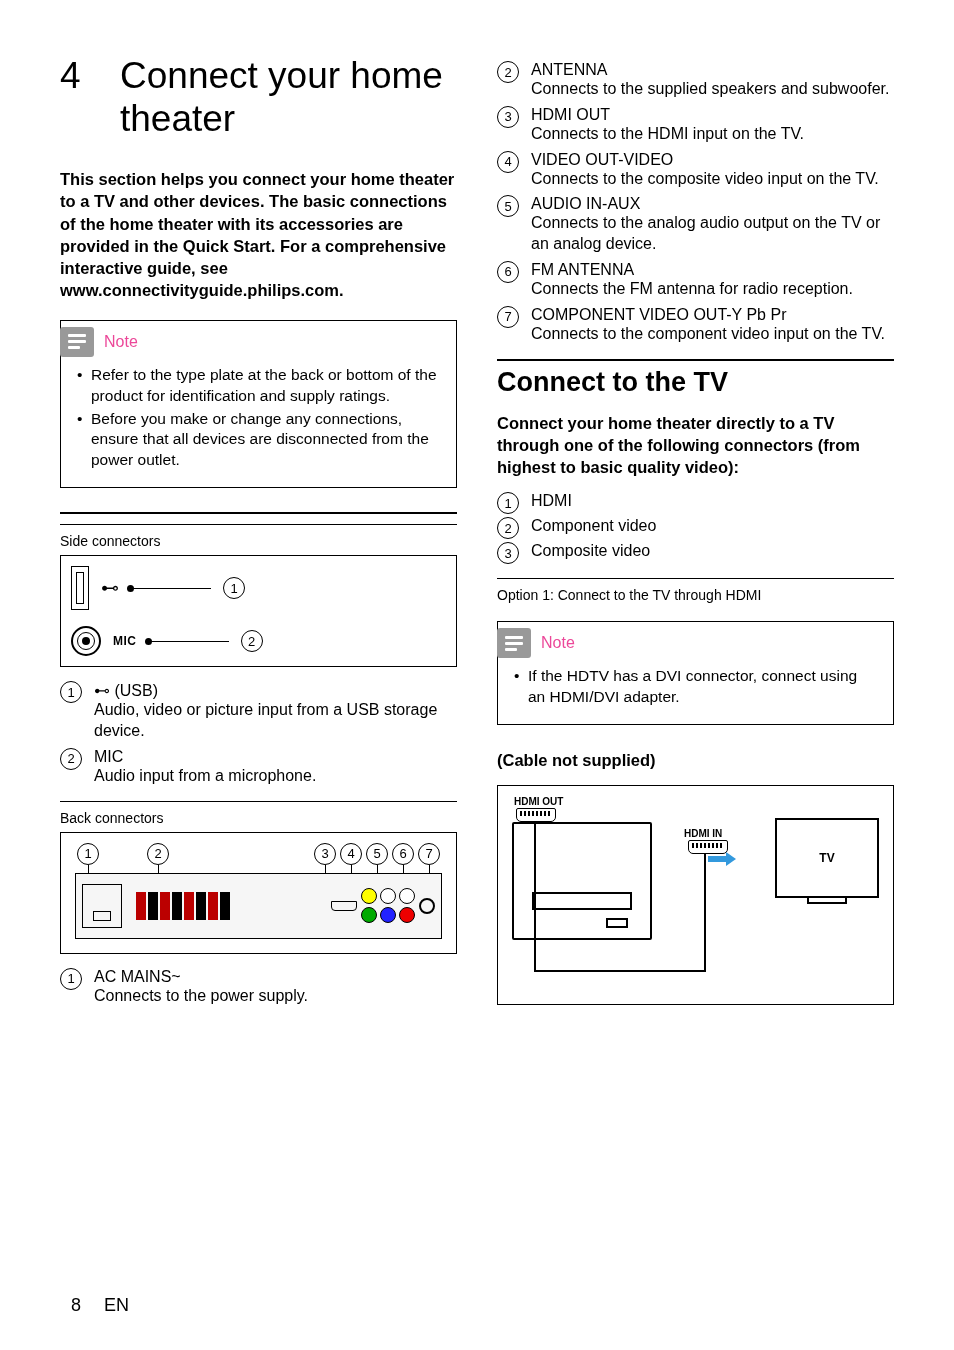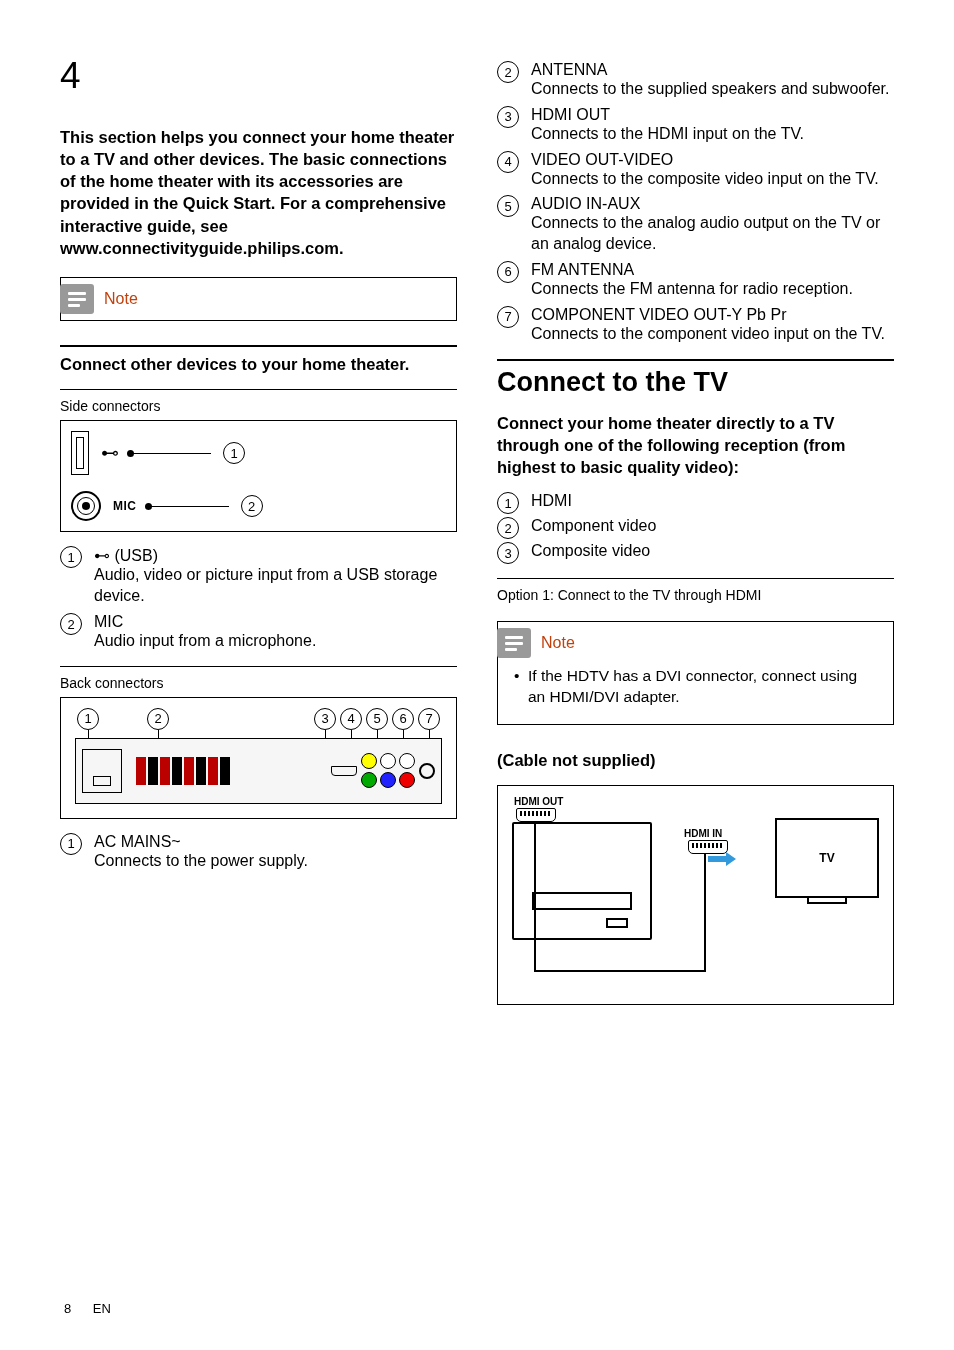--- a/index.html
+++ b/index.html
@@ -31,21 +31,21 @@
     padding: 6px 0 6px 0; margin-left: -1px;
   }
   .note-icon {
     width: 34px; height: 30px; background: #999; border-radius: 3px;
     display: flex; flex-direction: column; justify-content: center; align-items: center; gap: 3px;
   }
   .note-icon span { display:block; height:3px; background:#fff; border-radius:1px; }
   .note-icon span:nth-child(1){width:18px;}
   .note-icon span:nth-child(2){width:18px;}
   .note-icon span:nth-child(3){width:12px; align-self:flex-start; margin-left:8px;}
-  .note-label { color:#c2410c; font-size:16px; }
+  .note-label { color:#ec4899; font-size:16px; }
   .note-body { padding: 2px 16px 14px 16px; }
   .note-body ul { list-style: none; }
   .note-body li { font-size: 15.5px; line-height:1.35; padding-left: 14px; position: relative; margin-bottom: 2px; }
   .note-body li::before { content:"•"; position:absolute; left:0; }
   .hr-thick { border:0; border-top:2.5px solid #000; margin: 8px 0 6px 0; }
   .hr-thin  { border:0; border-top:1px solid #000; margin: 10px 0 8px 0; }
   h2.section { font-size: 27px; font-weight: 700; margin: 4px 0 14px 0; }
   h3.sub { font-size: 14px; font-weight: 300; margin: 4px 0 6px 0; }
   .circ {
     display:inline-flex; width:22px; height:22px; border:1.2px solid #000; border-radius:50%;
@@ -98,54 +98,60 @@
   .hdmi-plug{position:absolute;width:40px;height:14px;border:1.5px solid #000;border-radius:2px 2px 5px 5px;}
   .hdmi-plug .pins{position:absolute;top:2px;left:3px;right:3px;height:5px;background:repeating-linear-gradient(90deg,#000 0 2px,transparent 2px 4px);}
   .hdmi-plug.out{top:22px;left:18px;}
   .hdmi-plug.in{top:54px;left:190px;}
   .cable{position:absolute;border:2px solid #000;border-top:0;border-right:0; }
   .cable.c1{top:36px;left:36px;width:2px;height:150px;border:0;border-left:2px solid #000;}
   .cable.c2{top:184px;left:36px;width:170px;height:2px;border:0;border-top:2px solid #000;}
   .cable.c3{top:68px;left:206px;width:2px;height:118px;border:0;border-left:2px solid #000;}
   .arrow{position:absolute;top:66px;left:228px;width:0;height:0;border-left:10px solid #39d;border-top:7px solid transparent;border-bottom:7px solid transparent;}
   .arrow::before{content:"";position:absolute;left:-28px;top:-3px;width:18px;height:6px;background:#39d;}
-  .footer{position:absolute;bottom:34px;left:64px;font-size:13px;}
+  .footer{position:absolute;bottom:34px;left:71px;font-size:18px;}
   .footer .pg{margin-right:18px;}
   .footer .lang{font-weight:400;}
   .simple-list .item-row{margin:3px 0;}
   .usb-sym{display:inline-block;}
   .mt6{margin-top:6px;}
   .mt14{margin-top:14px;}
   .stack-right{display:grid;grid-template-columns:repeat(3,16px);grid-auto-rows:16px;gap:3px;}
 </style>
 </head>
 <body>
 
 <div class="columns">
 
   <div class="col">
     <h1 class="chapter">
       <span class="num">4</span>
+      <span class="title">Connect your home theater</span>
     </h1>
 
     <p class="body">This section helps you connect your home theater to a TV and other devices. The basic connections of the home theater with its accessories are provided in the Quick Start. For a comprehensive interactive guide, see www.connectivityguide.philips.com.</p>
 
     <div class="note-box">
       <div class="note-header">
         <span class="note-icon">
             <span></span>
             <span></span>
             <span></span>
           </span>
         <span class="note-label">Note</span>
       </div>
+      <div class="note-body">
+        <ul>
+          <li>Refer to the type plate at the back or bottom of the product for identification and supply ratings.</li>
+          <li>Before you make or change any connections, ensure that all devices are disconnected from the power outlet.</li>
+        </ul>
+      </div>
     </div>
 
     <hr class="hr-thick">
-    <p class="body">Connect other devices to your home theater.</p>
 
     <hr class="hr-thin">
     <h3 class="sub">Side connectors</h3>
 
     <div class="fig-box">
       <div class="side-conn">
         <div class="side-row">
           <span class="usb-slot">
               <span class="inner"></span>
             </span>
@@ -301,21 +307,21 @@
           <span class="circ">7</span>
   <div class="txt">
             <div class="label">COMPONENT VIDEO OUT-Y Pb Pr</div>
   <div class="desc">Connects to the component video input on the TV.</div>
           </div>
         </div>
       </div>
 
     <hr class="hr-thick mt14">
     <h2 class="section">Connect to the TV</h2>
-    <p class="body">Connect your home theater directly to a TV through one of the following reception (from highest to basic quality video):</p>
+    <p class="body">Connect your home theater directly to a TV through one of the following connectors (from highest to basic quality video):</p>
 
     <div class="simple-list" id="tv-options">
         <div class="item-row">
           <span class="circ">1</span>
   <div class="txt">
             <div class="label">HDMI</div>
           </div>
         </div>
         <div class="item-row">
           <span class="circ">2</span>

